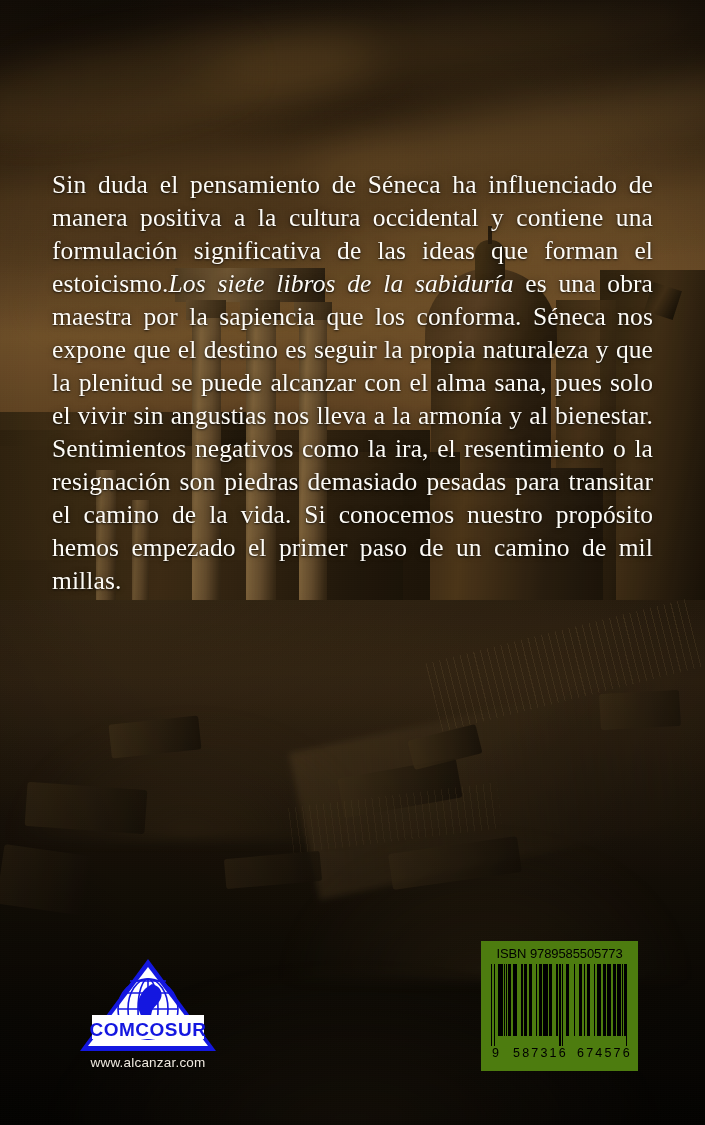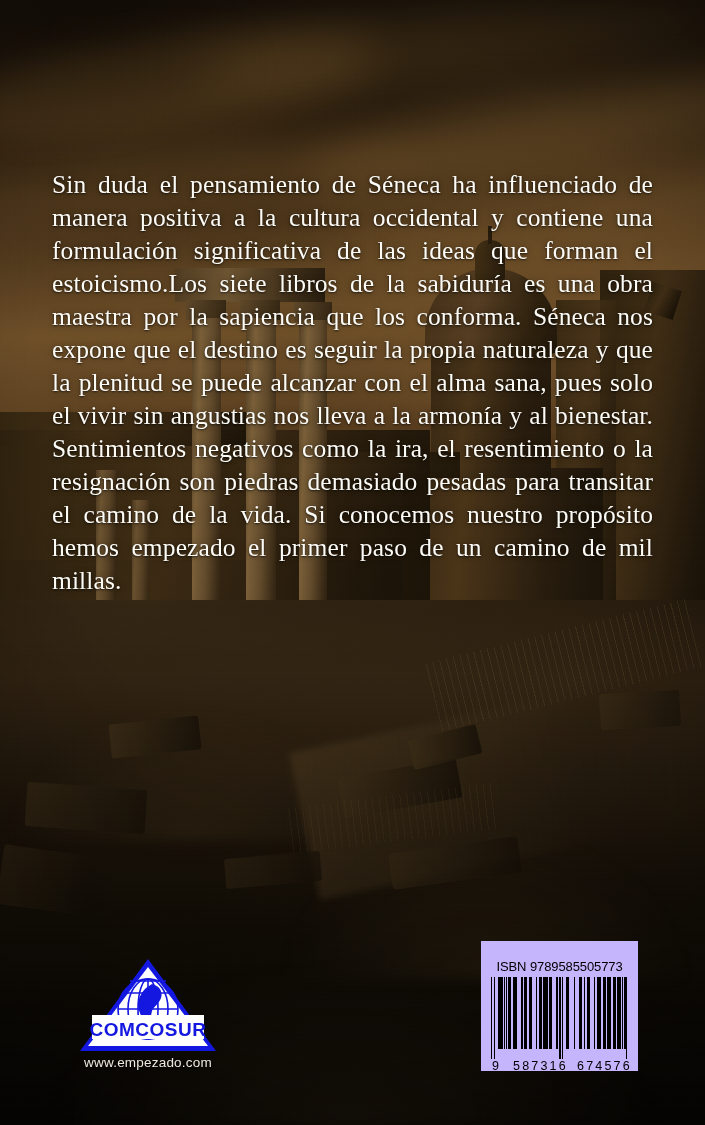--- a/index.html
+++ b/index.html
@@ -173,21 +173,21 @@
     top: 168px;
     width: 601px;
     color: #fdfbf6;
     font-size: 25.5px;
     line-height: 33px;
     text-align: justify;
     text-justify: inter-word;
     letter-spacing: .1px;
     text-shadow: 0 1px 2px rgba(0,0,0,.65), 0 0 6px rgba(0,0,0,.35);
   }
-  .blurb .ttl { }
+  .blurb .ttl { font-style: italic; }
   .blurb p { margin: 0; }
 
   
   .logo {
     position: absolute;
     left: 78px;
     top: 957px;
     width: 140px;
     height: 120px;
   }
@@ -216,23 +216,23 @@
     text-shadow: 0 1px 2px rgba(0,0,0,.8);
   }
 
   
   .barcode-box {
     position: absolute;
     left: 481px;
     top: 941px;
     width: 157px;
     height: 130px;
-    background: #c4b5fd;
+    background: #4d7c0f;
     box-sizing: border-box;
-    padding: 18px 8px 4px;
+    padding: 5px 8px 4px;
   }
   .isbn-line {
     font-family: "Liberation Sans", sans-serif;
     font-size: 13px;
     color: #000;
     text-align: center;
     letter-spacing: -.1px;
     line-height: 15px;
   }
   .bars {
@@ -358,21 +358,21 @@
 
         <path d="M74 27 C82 29 85 35 83 41 C81 47 76 49 74 54
                  C72 60 74 66 71 72 C69 77 65 80 63 77
                  C61 73 64 69 64 64 C64 58 60 54 60 48
                  C60 41 64 35 68 31 Z" fill="#1417e0"></path>
 
         <rect x="14" y="58" width="112" height="24" fill="#ffffff"></rect>
       </svg>
     </div>
     <div class="logo-word">COMCOSUR</div>
-    <div class="logo-url">www.empezado.com</div>
+    <div class="logo-url">www.alcanzar.com</div>
   </div>
 
   <div class="barcode-box">
     <div class="isbn-line">ISBN 9789585505773</div>
     <div class="bars" id="bars">
         <i class="g" style="left: 0px; width: 1.45px;"></i>
         <i class="g" style="left: 2.9px; width: 1.45px;"></i>
         <i style="left: 7.25px; width: 1.45px;"></i>
         <i style="left: 8.7px; width: 1.45px;"></i>
         <i style="left: 10.15px; width: 1.45px;"></i>

